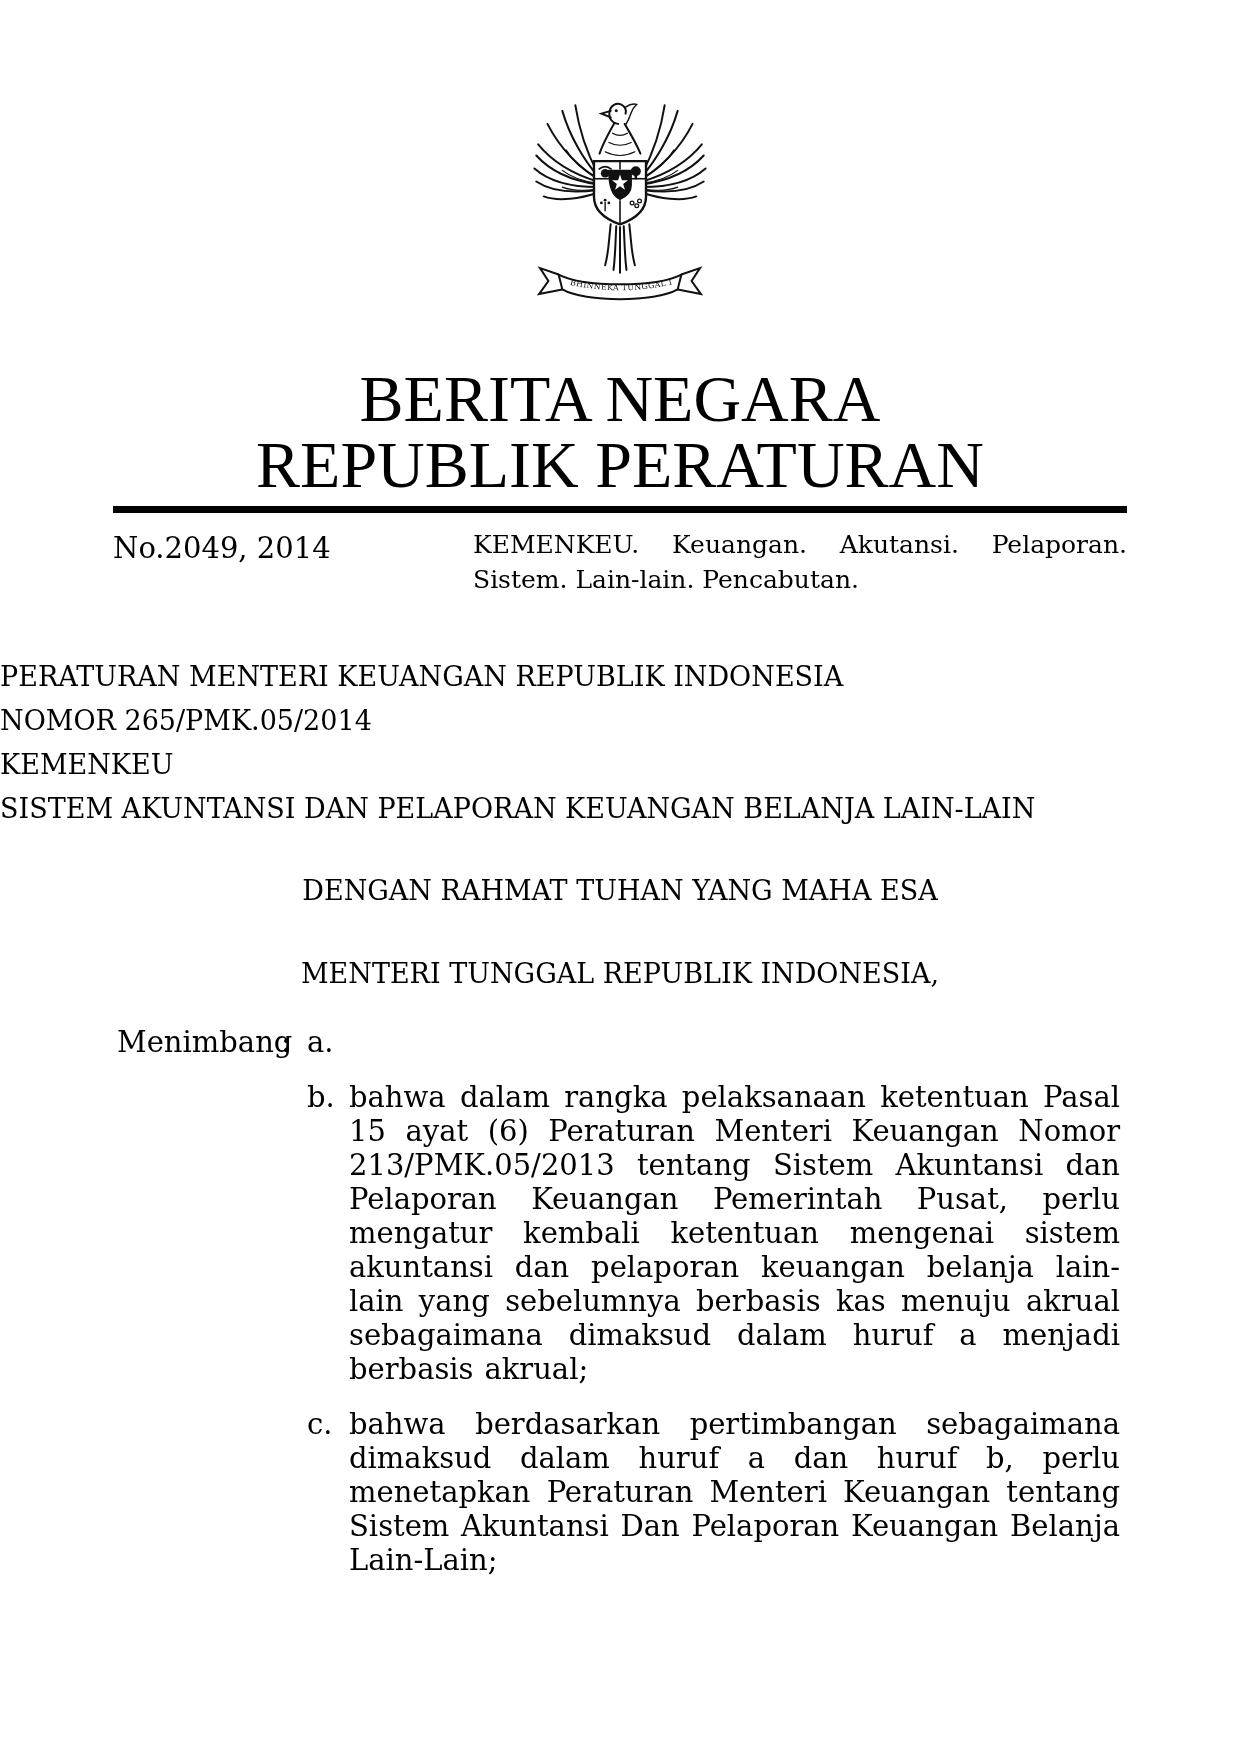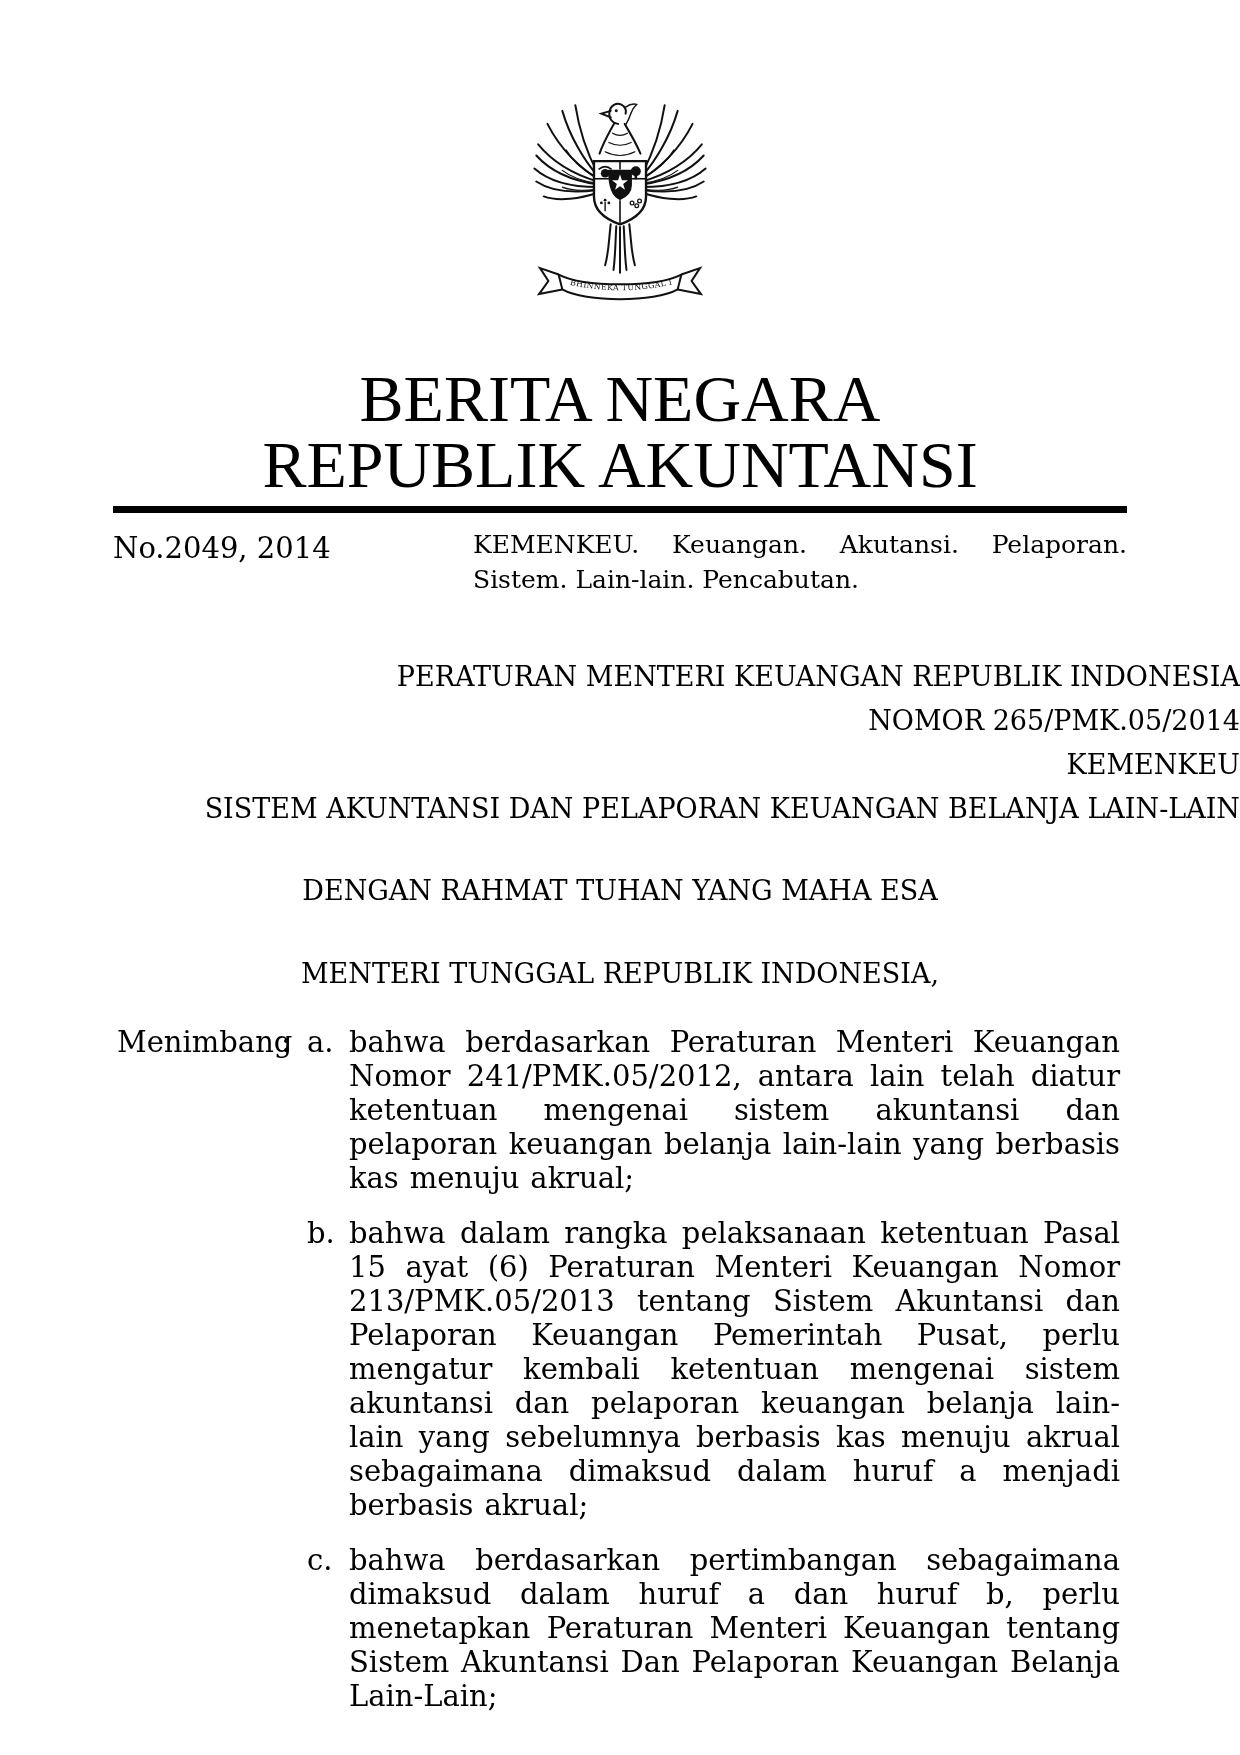--- a/index.html
+++ b/index.html
@@ -49,21 +49,21 @@
   }
   .subject-abstract {
     flex: 1 1 auto;
     font-size: 25px;
     line-height: 35px;
     text-align: justify;
     text-justify: inter-word;
   }
   .reg-heading { margin-top: 58px; }
   .reg-heading > div {
-    text-align: right;
+    text-align: left;
     font-size: 27px;
     line-height: 44px;
     white-space: nowrap;
   }
   .invocation-block { margin-top: 12px; }
   .invocation-block > div {
     text-align: center;
     font-size: 27px;
     line-height: 46px;
     white-space: nowrap;
@@ -168,21 +168,21 @@
     <path d="M166,196 L186,189 L177,203 L187,217 L162,212" fill="#ffffff" stroke="#111" stroke-width="2"></path>
     <path d="M34,196 C62,210 138,210 166,196 L162,212 C138,226 62,226 38,212 Z" fill="#ffffff" stroke="#111" stroke-width="2"></path>
     <path id="mottoPath" d="M42,206 Q100,220 158,206" fill="none"></path>
     <text font-size="8.5" font-family="DejaVu Serif, serif" fill="#111" letter-spacing="0.4">
       <textPath href="#mottoPath" startOffset="4">BHINNEKA TUNGGAL IKA</textPath>
     </text>
   </svg>
 
   <div class="gazette-title">
     <div>BERITA NEGARA</div>
-    <div>REPUBLIK AKUNTANSI</div>
+    <div>REPUBLIK PERATURAN</div>
   </div>
 
   <div class="masthead-rule"></div>
 
   <div class="masthead-row">
     <div class="issue-number">No.2049, 2014</div>
     <div class="subject-abstract">KEMENKEU. Keuangan. Akutansi. Pelaporan. Sistem. Lain-lain. Pencabutan.</div>
   </div>
 
   <div class="reg-heading">
@@ -195,21 +195,20 @@
   <div class="invocation-block">
     <div>DENGAN RAHMAT TUHAN YANG MAHA ESA</div>
     <div>MENTERI TUNGGAL REPUBLIK INDONESIA,</div>
   </div>
 
   <div class="considerations">
     <div class="cons-row">
       <div class="cons-label">Menimbang</div>
       <div class="cons-colon">:</div>
       <div class="cons-marker">a.</div>
-      <div class="cons-text">bahwa berdasarkan Peraturan Menteri Keuangan Nomor 241/PMK.05/2012, antara lain telah diatur ketentuan mengenai sistem akuntansi dan pelaporan keuangan belanja lain-lain yang berbasis kas menuju akrual;</div>
     </div>
     <div class="cons-row">
       <div class="cons-label"></div>
       <div class="cons-colon"></div>
       <div class="cons-marker">b.</div>
       <div class="cons-text">bahwa dalam rangka pelaksanaan ketentuan Pasal 15 ayat (6) Peraturan Menteri Keuangan Nomor 213/PMK.05/2013 tentang Sistem Akuntansi dan Pelaporan Keuangan Pemerintah Pusat, perlu mengatur kembali ketentuan mengenai sistem akuntansi dan pelaporan keuangan belanja lain-lain yang sebelumnya berbasis kas menuju akrual sebagaimana dimaksud dalam huruf a menjadi berbasis akrual;</div>
     </div>
     <div class="cons-row">
       <div class="cons-label"></div>
       <div class="cons-colon"></div>

